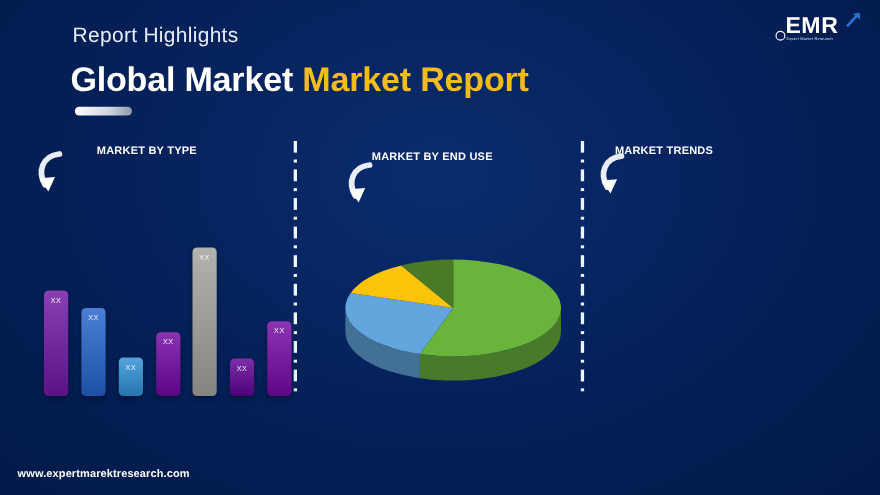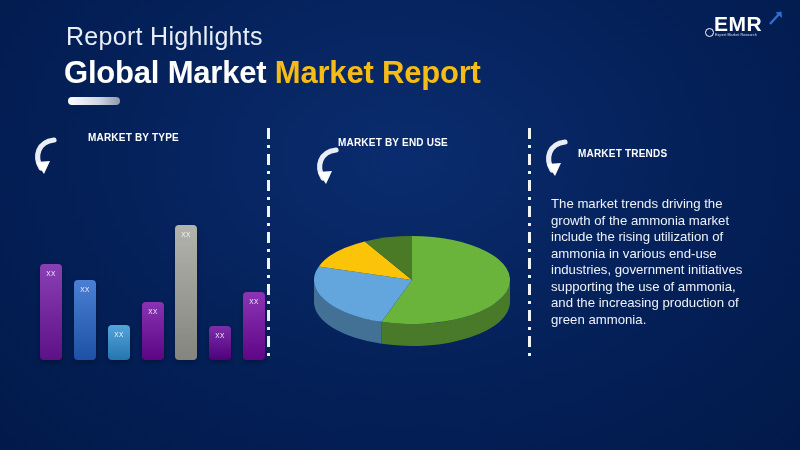--- a/index.html
+++ b/index.html
@@ -16,21 +16,21 @@
     background: radial-gradient(ellipse at 50% 35%, #0a2c6e 0%, #042058 55%, #021a4a 100%);
     font-family: "Liberation Sans", sans-serif;
     -webkit-font-smoothing: antialiased;
   }
 
   
   #kicker {
     position: absolute;
     left: 66px;
     top: 22px;
-    font-size: 25px;
+    font-size: 19px;
     font-weight: 400;
     letter-spacing: 0.3px;
     color: #e8eef8;
   }
   #main-title {
     position: absolute;
     left: 64px;
     top: 55px;
     font-size: 31px;
     font-weight: bold;
@@ -110,21 +110,21 @@
   .panel-heading {
     position: absolute;
     font-size: 10px;
     font-weight: bold;
     letter-spacing: 0.2px;
     color: #ffffff;
     white-space: nowrap;
   }
   #head-type   { left: 88px;  top: 132px; }
   #head-enduse { left: 338px; top: 137px; }
-  #head-trends { left: 578px; top: 132px; margin-top: 16px; }
+  #head-trends { left: 559px; top: 132px; }
 
   .curve-arrow { position: absolute; width: 34px; height: 44px; }
   #arrow-type   { left: 32px;  top: 136px; }
   #arrow-enduse { left: 314px; top: 146px; }
   #arrow-trends { left: 543px; top: 138px; }
 
   
   #bar-chart {
     position: absolute;
     left: 40px;
@@ -249,16 +249,16 @@
         <path d="M100,52 L6.796461403074957,38.4032522475023 A98,44 0 0 1 52.788139938031826,13.442506078070025 Z" fill="#fcc409"></path>
         <path d="M100,52 L52.788139938031826,13.442506078070025 A98,44 0 0 1 99.99999999999999,8 Z" fill="#4a7a26"></path>
       </svg></div>
 
   <div class="panel-heading" id="head-trends">MARKET TRENDS</div>
   <svg class="curve-arrow" id="arrow-trends" viewBox="0 0 34 44">
     <path d="M22 4 C6 6 2 20 9 32" stroke="#e9edf5" stroke-width="5.2" fill="none" stroke-linecap="round"></path>
     <path d="M4 26 L12 38 L18 25 Z" fill="#ffffff"></path>
   </svg>
 
-  <div id="trends-body">The market trends driving the growth of the ammonia market include the rising utilization of ammonia in various end-use industries, government initiatives supporting the use of ammonia, and the increasing production of green ammonia.</div>
-
+
+  <div id="footer-url">www.expertmarektresearch.com</div>
 
 </div>
 
 </body></html>

